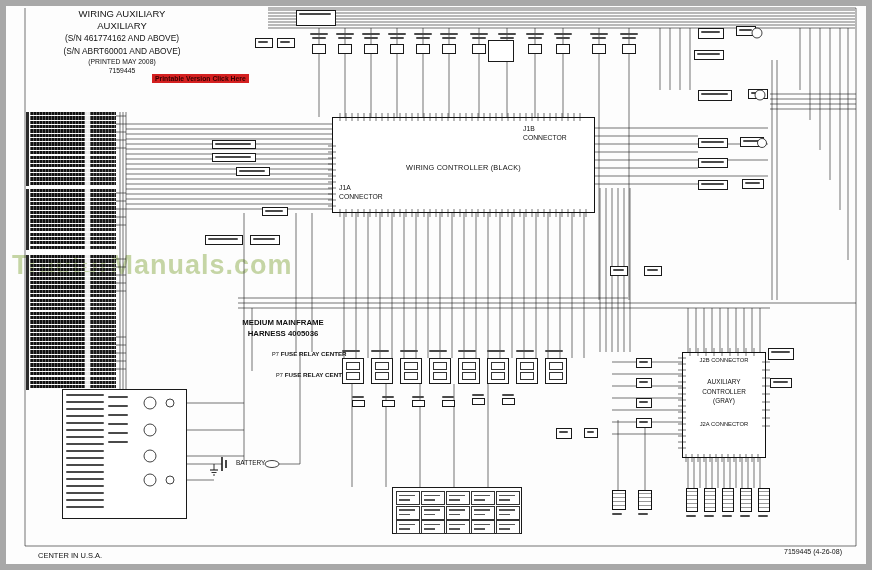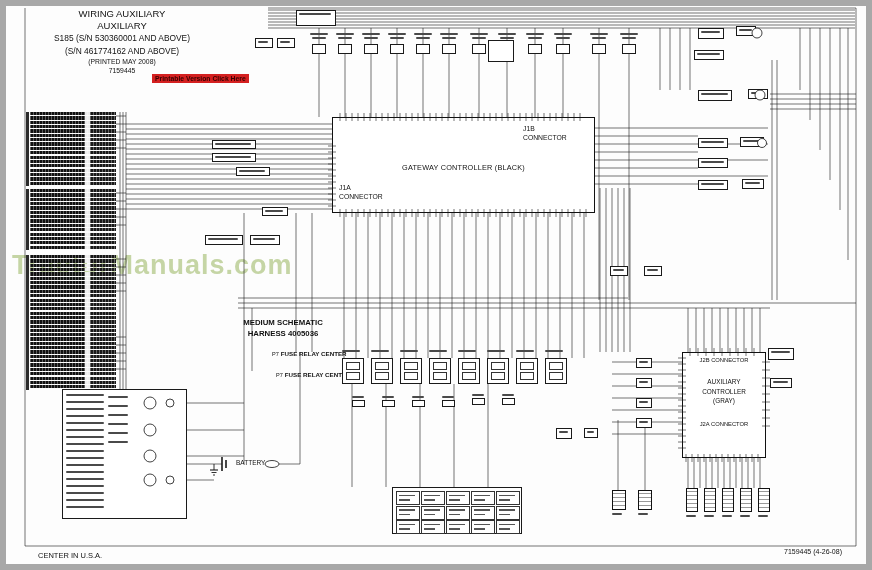--- a/index.html
+++ b/index.html
@@ -230,52 +230,52 @@
       <line x1="156" y1="456" x2="244" y2="456" stroke="#1a1a1a" stroke-width="0.6"></line>
       <line x1="156" y1="480" x2="214" y2="480" stroke="#1a1a1a" stroke-width="0.6"></line>
       <line x1="214" y1="464" x2="222" y2="464" stroke="#1a1a1a" stroke-width="0.6"></line>
     </svg>
 
   <div class="watermark abs" style="color: rgb(143, 174, 79);">TractorManuals.com</div>
 
   <div class="title-block abs">
     <div class="tl1">WIRING AUXILIARY</div>
     <div class="tl1">AUXILIARY</div>
-    <div class="tl2">S185 (S/N 530360001 AND ABOVE)</div>
     <div class="tl2">(S/N 461774162 AND ABOVE)</div>
+    <div class="tl2">(S/N ABRT60001 AND ABOVE)</div>
     <div class="tl3">(PRINTED MAY 2008)</div>
     <div class="tl3">7159445</div>
   </div>
 
   <div class="banner abs" style="background: rgb(212, 32, 32); color: rgb(58, 0, 0);">Printable Version Click Here</div>
 
   <div id="gateway" class="ctrl abs">
     <div class="conn j1b">
       <span>J1B</span>
       <span>CONNECTOR</span>
     </div>
-    <div class="gw-title">GATEWAY CONTROLLER (BLACK)</div>
+    <div class="gw-title">WIRING CONTROLLER (BLACK)</div>
     <div class="conn j1a">
       <span>J1A</span>
       <span>CONNECTOR</span>
     </div>
   </div>
 
   <div id="aux" class="ctrl abs">
     <div class="aux-conn">J2B CONNECTOR</div>
     <div class="aux-title">
       <div>AUXILIARY</div>
       <div>CONTROLLER</div>
       <div>(GRAY)</div>
     </div>
     <div class="aux-conn j2a">J2A CONNECTOR</div>
   </div>
 
   <div class="harness abs">
-    <div>MEDIUM SCHEMATIC</div>
+    <div>MEDIUM MAINFRAME</div>
     <div>HARNESS 4005036</div>
   </div>
 
   <div class="fusecenter abs" style="left:272px;top:350px">
     <span class="tag">P7</span><span class="fl">FUSE RELAY CENTER</span>
   </div>
   <div class="fusecenter abs" style="left:276px;top:371px">
     <span class="tag">P7</span><span class="fl">FUSE RELAY CENTER</span>
   </div>
 

